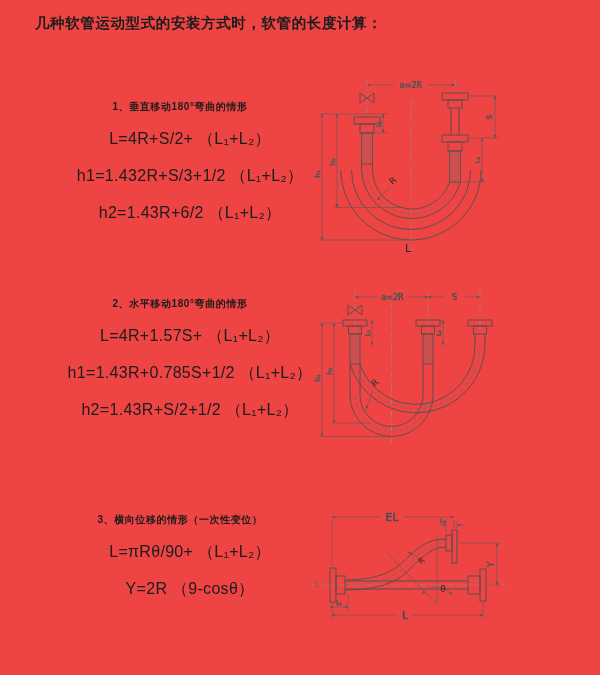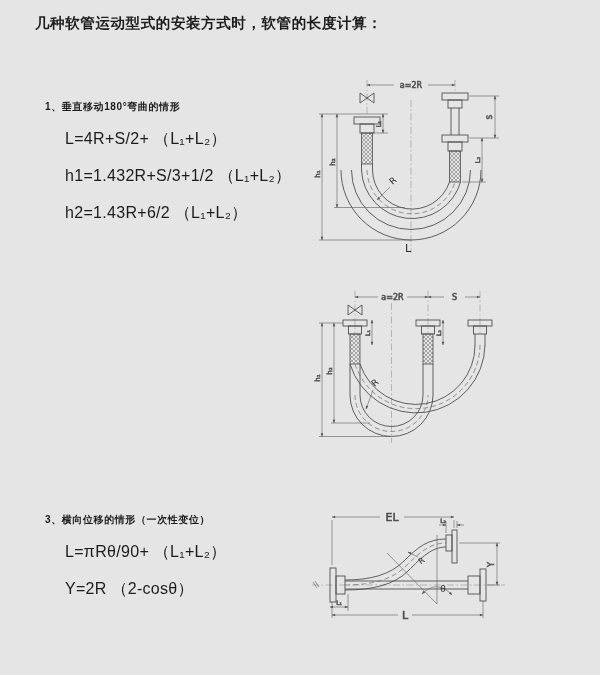--- a/index.html
+++ b/index.html
@@ -2,21 +2,21 @@
 <html><head>
 <meta charset="utf-8">
 <style>
   html,body{margin:0;padding:0;}
   body{
     width:600px;height:675px;
     background:#fdfdfb;
     font-family:"Liberation Sans","DejaVu Sans",sans-serif;
     color:#1c1c1c;
   }
-  .page{position:relative;width:600px;height:675px;overflow:hidden;background:#e5e5e5;}
+  .page{position:relative;width:600px;height:675px;overflow:hidden;background:#ef4444;text-align:center;}
   .title{
     position:absolute;left:35px;top:14px;
     font-size:14.5px;font-weight:700;letter-spacing:.6px;
   }
   .sec{position:absolute;left:45px;width:270px;}
   .sec-h{font-size:10px;font-weight:700;letter-spacing:.6px;margin:0 0 14px 0;}
   .formula{
     font-size:16px;font-weight:400;letter-spacing:.3px;
     margin:0 0 15px 20px;line-height:22px;white-space:nowrap;
   }
@@ -35,25 +35,31 @@
 
   <div class="title">几种软管运动型式的安装方式时，软管的长度计算：</div>
 
   <section class="sec" style="top:100px">
     <div class="sec-h">1、垂直移动180°弯曲的情形</div>
     <div class="formula">L=4R+S/2+ （L₁+L₂）</div>
     <div class="formula">h1=1.432R+S/3+1/2 （L₁+L₂）</div>
     <div class="formula">h2=1.43R+6/2 （L₁+L₂）</div>
   </section>
 
+  <section class="sec" style="top:297px">
+    <div class="sec-h">2、水平移动180°弯曲的情形</div>
+    <div class="formula">L=4R+1.57S+ （L₁+L₂）</div>
+    <div class="formula">h1=1.43R+0.785S+1/2 （L₁+L₂）</div>
+    <div class="formula">h2=1.43R+S/2+1/2 （L₁+L₂）</div>
+  </section>
 
   <section class="sec" style="top:513px">
     <div class="sec-h">3、横向位移的情形（一次性变位）</div>
     <div class="formula">L=πRθ/90+ （L₁+L₂）</div>
-    <div class="formula">Y=2R （2-cosθ）</div>
+    <div class="formula">Y=2R （9-cosθ）</div>
   </section>
 
   <svg class="dwg" style="left:310px;top:70px" width="290" height="195" viewBox="0 0 290 195">
     <defs>
       <marker id="arw" viewBox="0 0 10 10" refX="9.5" refY="5" markerWidth="8" markerHeight="5.5" orient="auto-start-reverse">
         <path d="M0,1 L10,5 L0,9 z" fill="#555"></path>
       </marker>
       <pattern id="hatch" width="4" height="4" patternUnits="userSpaceOnUse">
         <path d="M0,0 L4,4 M4,0 L0,4" stroke="#707070" stroke-width="0.55"></path>
       </pattern>

